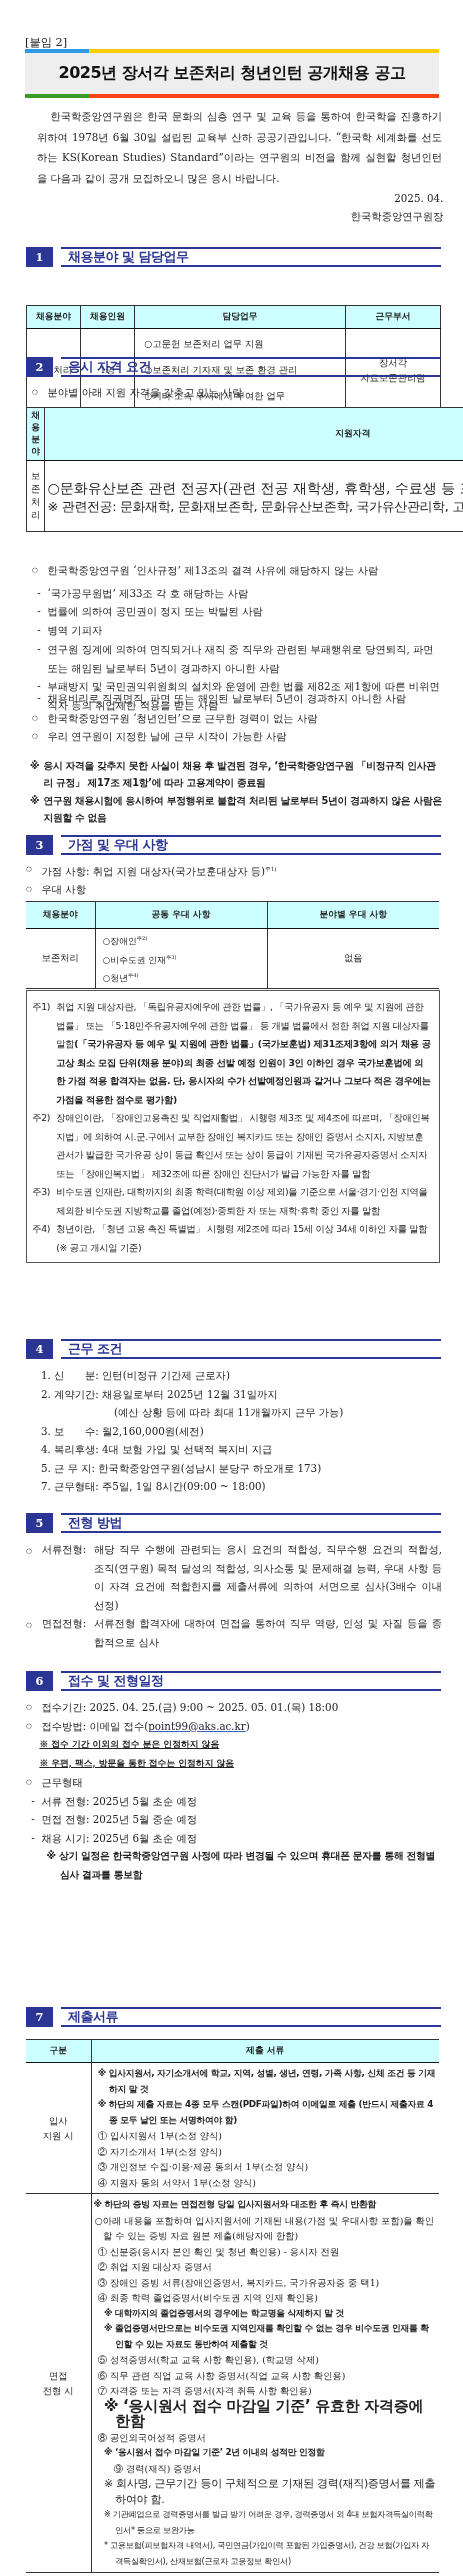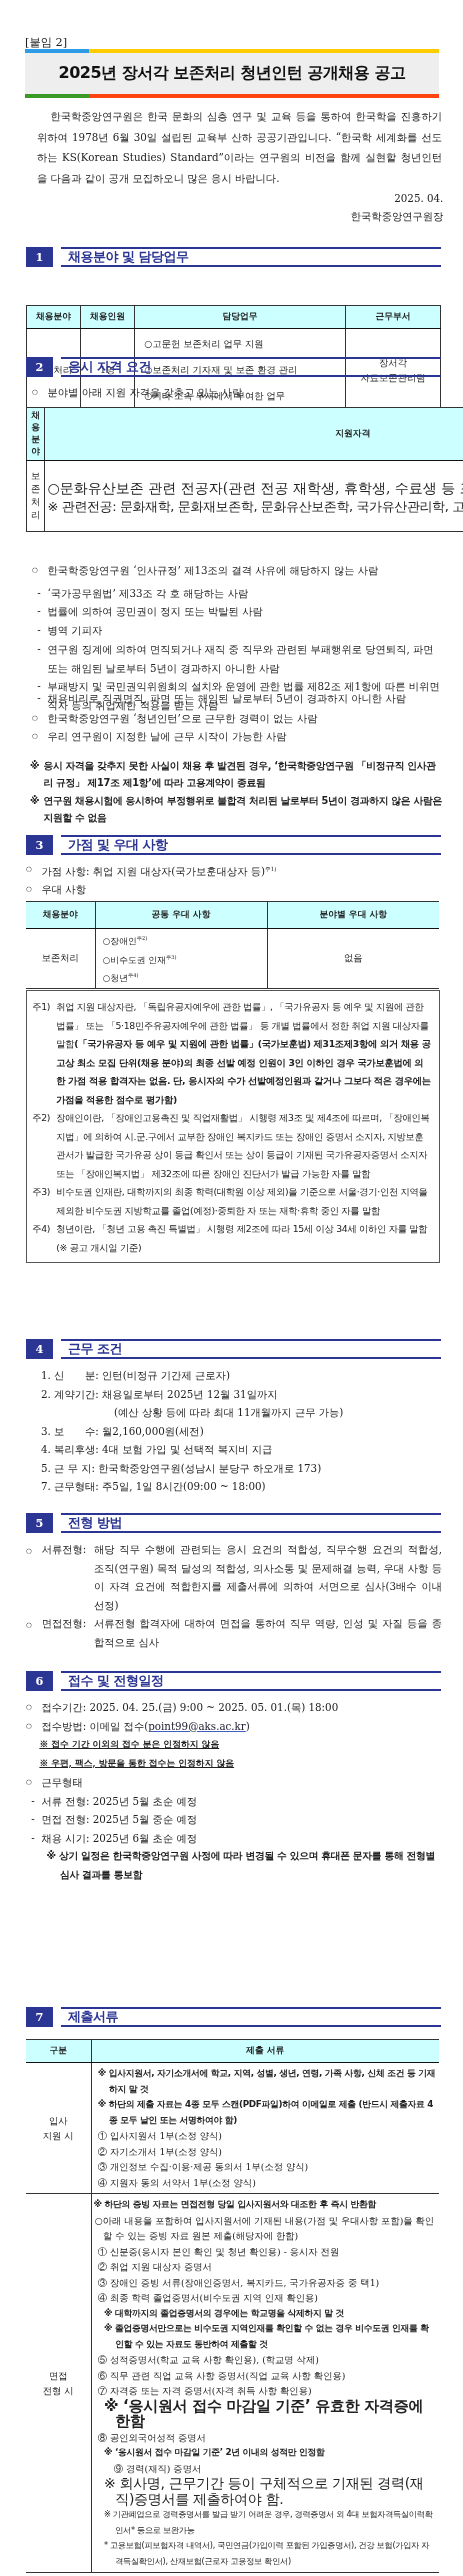--- a/index.html
+++ b/index.html
@@ -307,21 +307,21 @@
               <div style="padding-left: 4.1px;">④ 최종 학력 졸업증명서(비수도권 지역 인재 확인용)</div>
               <div class="note-b" style="font-size: 8.8px; padding-left: 21.6px; text-indent: -11.3px;">※ 대학까지의 졸업증명서의 경우에는 학교명을 삭제하지 말 것</div>
               <div class="note-b" style="font-size: 8.8px; padding-left: 21.6px; text-indent: -11.3px;">※ 졸업증명서만으로는 비수도권 지역인재를 확인할 수 없는 경우 비수도권 인재를 확인할 수 있는 자료도 동반하여 제출할 것</div>
               <div style="padding-left: 4.1px;">⑤ 성적증명서(학교 교육 사항 확인용), (학교명 삭제)</div>
               <div style="padding-left: 4.1px;">⑥ 직무 관련 직업 교육 사항 증명서(직업 교육 사항 확인용)</div>
               <div style="padding-left: 4.1px;">⑦ 자격증 또는 자격 증명서(자격 취득 사항 확인용)</div>
               <div class="note-b" style="font-size: 15px; padding-left: 21.6px; text-indent: -11.3px;">※ ‘응시원서 접수 마감일 기준’ 유효한 자격증에 한함</div>
               <div style="padding-left: 4.1px;">⑧ 공인외국어성적 증명서</div>
               <div class="note-b" style="font-size: 8.8px; padding-left: 21.6px; text-indent: -11.3px;">※ ‘응시원서 접수 마감일 기준’ 2년 이내의 성적만 인정함</div>
               <div style="padding-left: 4.1px; margin-left: 16px;">⑨ 경력(재직) 증명서</div>
-              <div class="sans" style="font-size: 14px; letter-spacing: -0.3px; padding-left: 21.6px; text-indent: -11.3px;">※ 회사명, 근무기간 등이 구체적으로 기재된 경력(재직)증명서를 제출하여야 함.</div>
+              <div class="sans" style="font-size: 11px; letter-spacing: -0.3px; padding-left: 21.6px; text-indent: -11.3px;">※ 회사명, 근무기간 등이 구체적으로 기재된 경력(재직)증명서를 제출하여야 함.</div>
               <div class="sans" style="font-size: 8.2px; letter-spacing: -0.3px; padding-left: 21.6px; text-indent: -11.3px;">※ 기관폐업으로 경력증명서를 발급 받기 어려운 경우, 경력증명서 외 4대 보험자격득실이력확인서* 등으로 보완가능</div>
               <div class="sans" style="font-size: 8.2px; letter-spacing: -0.3px; padding-left: 21.6px; text-indent: -11.3px;">* 고용보험(피보험자격 내역서), 국민연금(가입이력 포함된 가입증명서), 건강 보험(가입자 자격득실확인서), 산재보험(근로자 고용정보 확인서)</div>
             </div>
       </td>
     </tr>
   </tbody>
     </table>
 
 </div>
 

